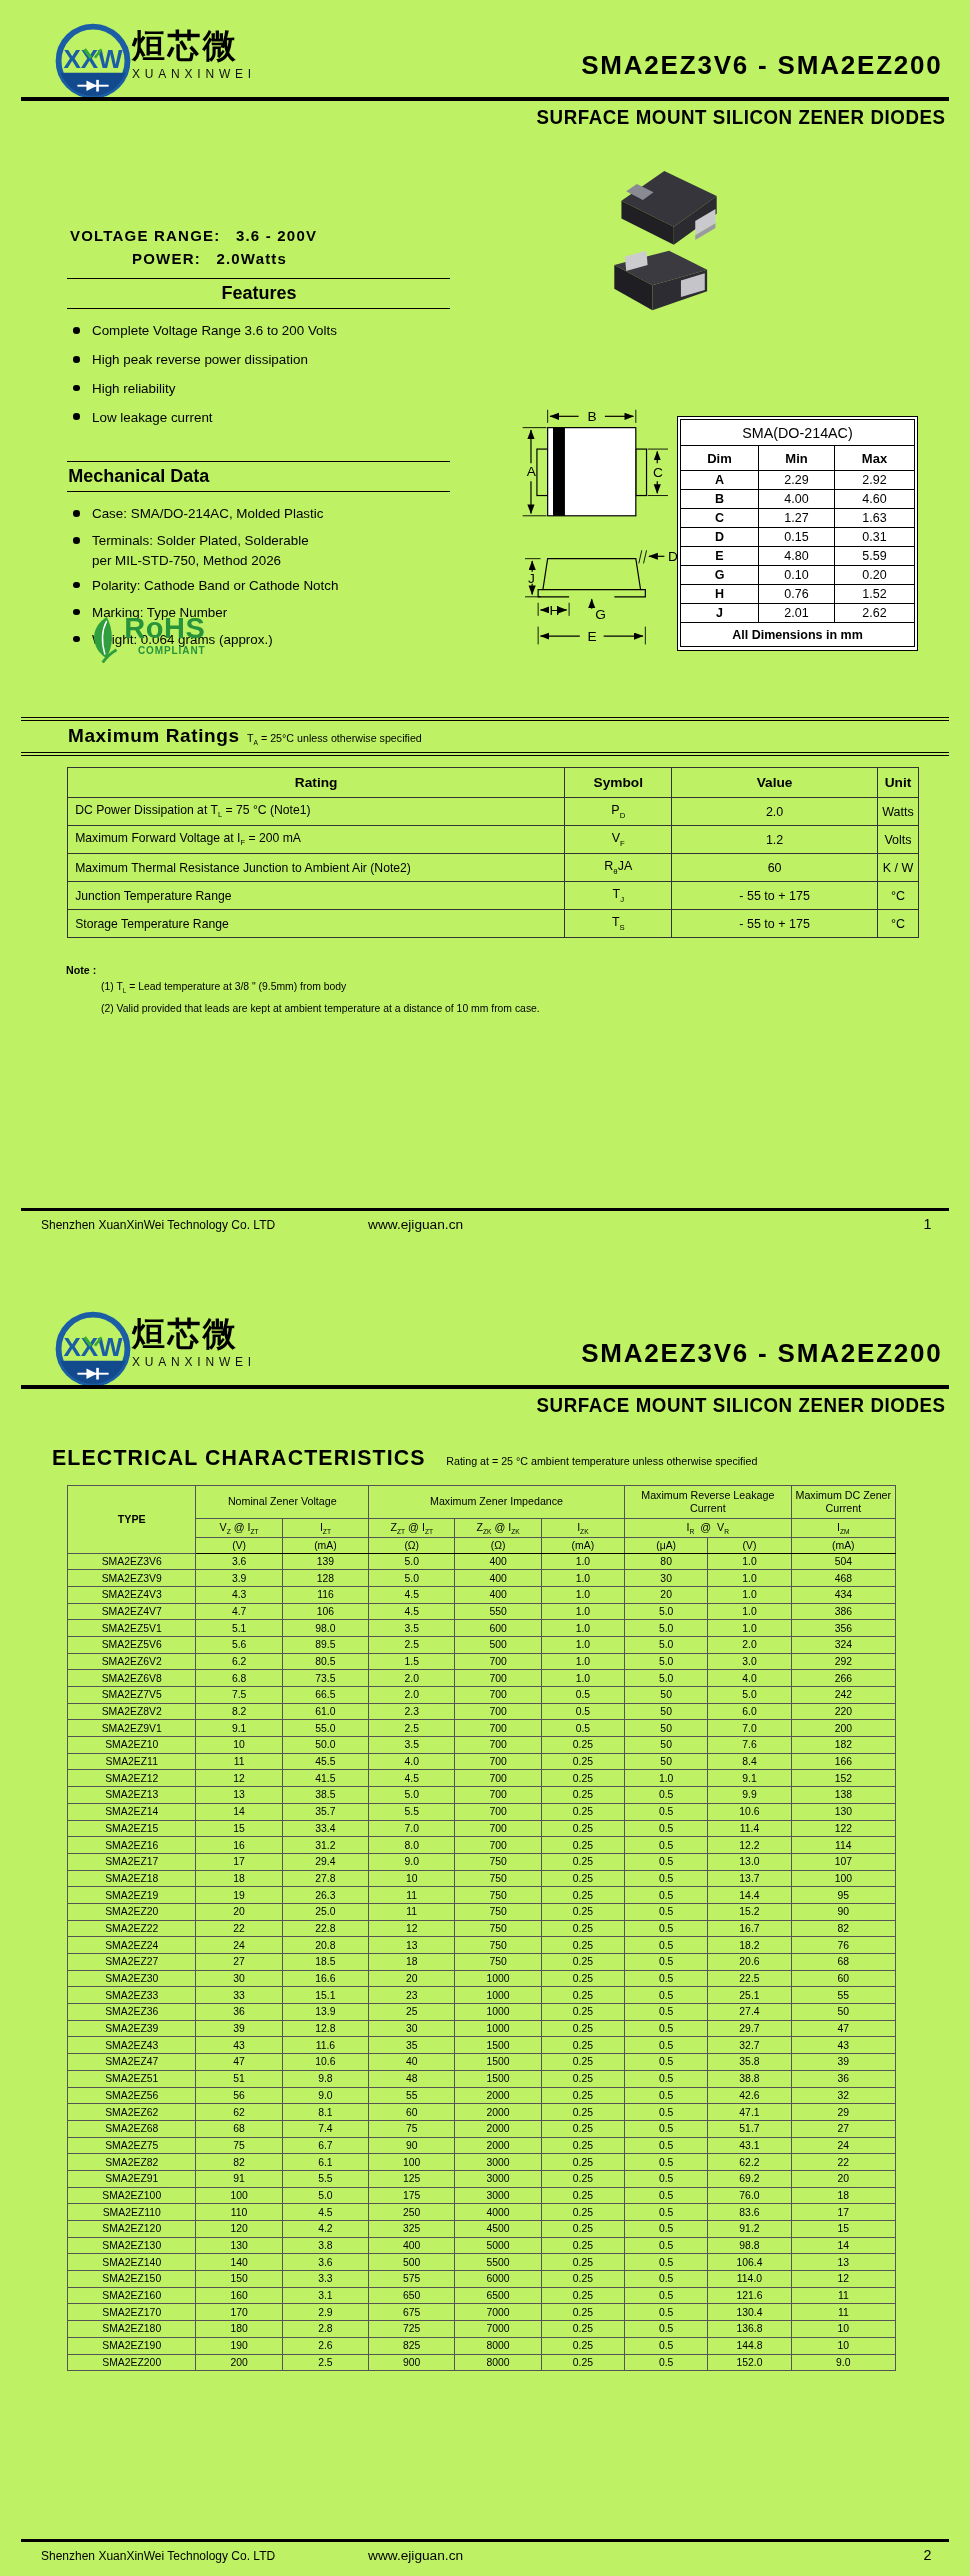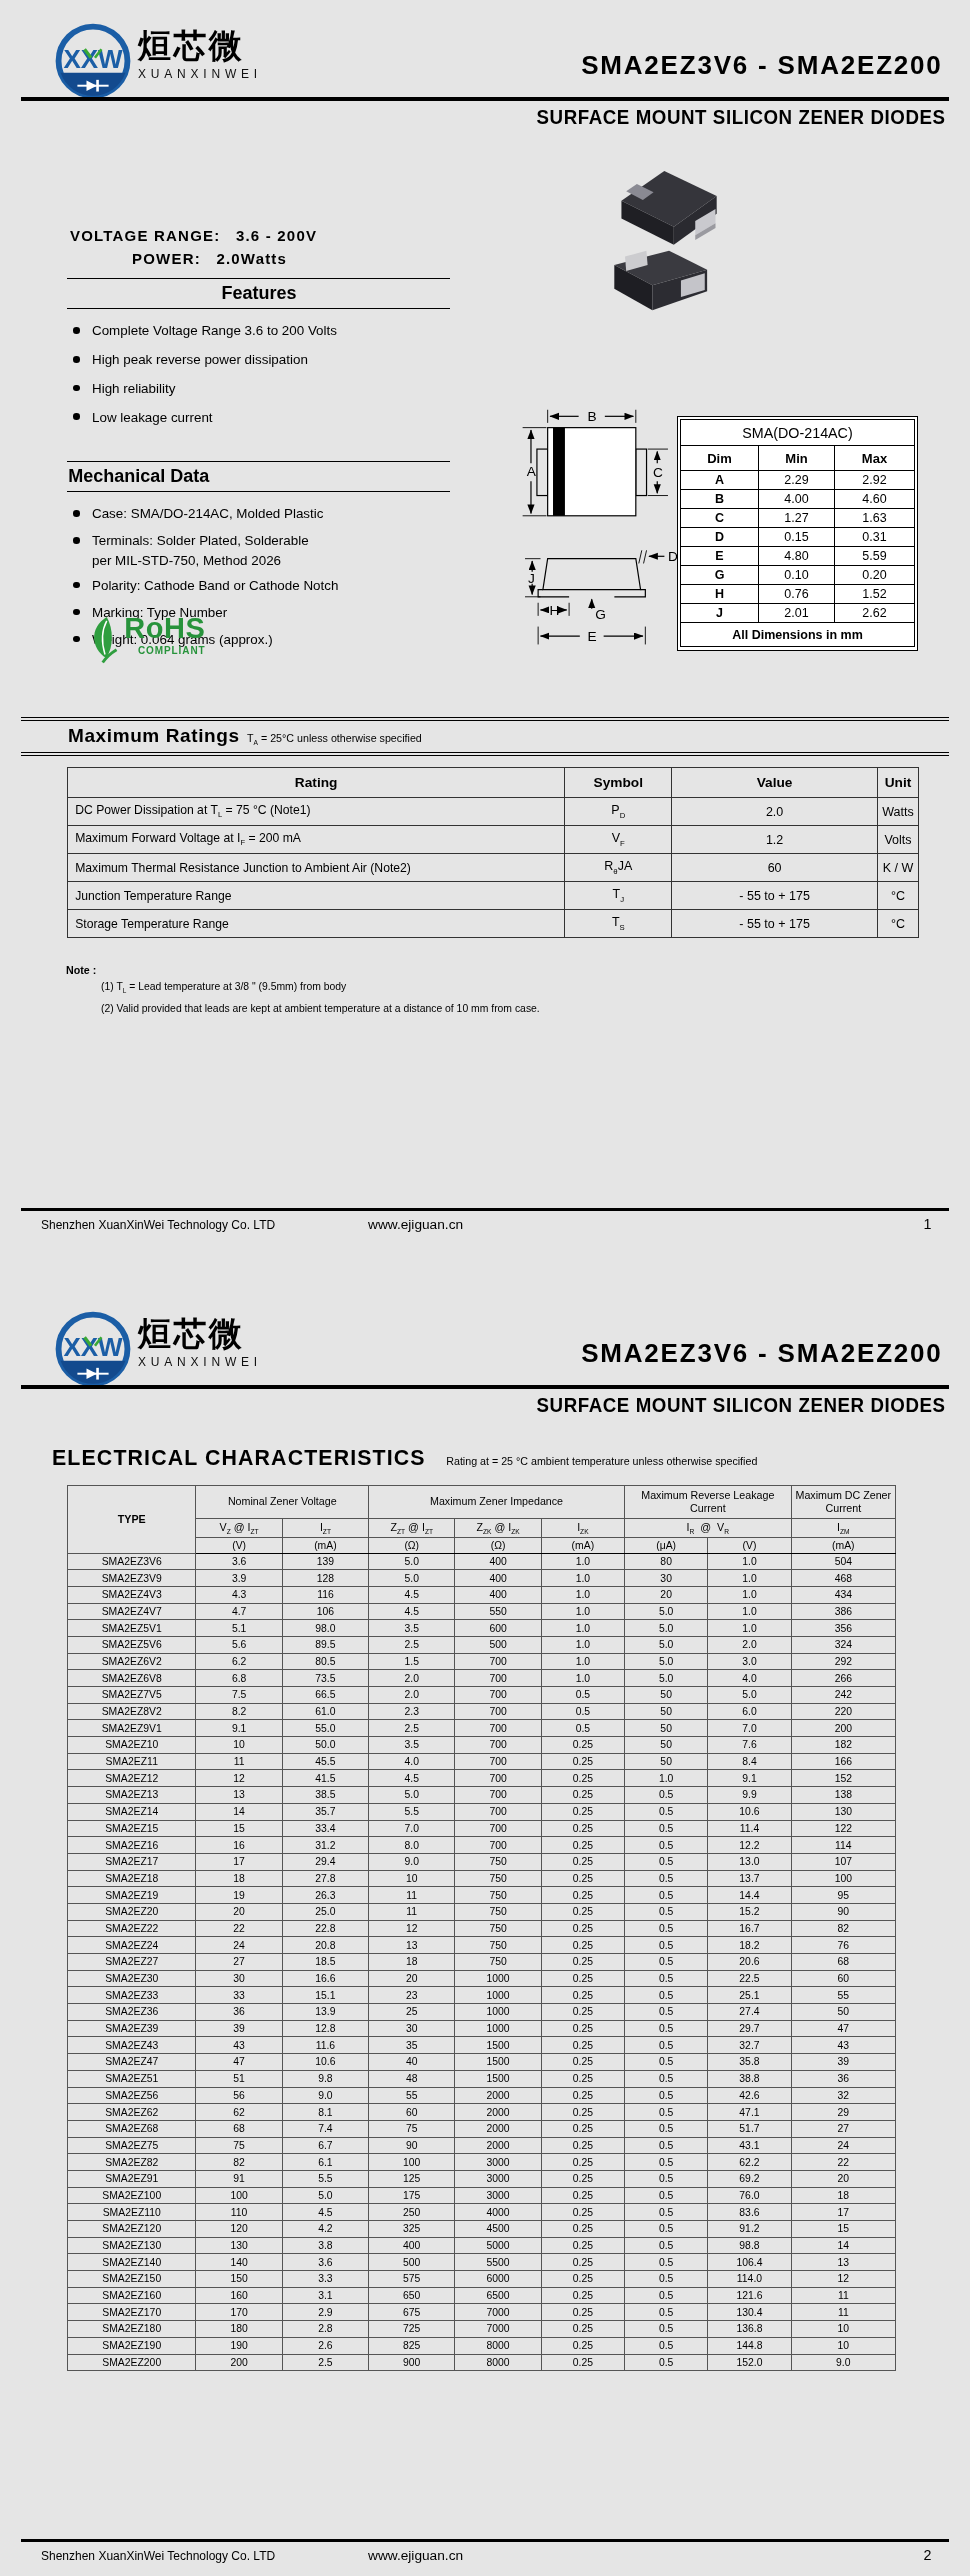--- a/index.html
+++ b/index.html
@@ -1,23 +1,23 @@
 <!DOCTYPE html>
 <html style="font-size:9.5px"><head>
 <meta charset="utf-8">
 <style>
   * { box-sizing: border-box; }
   html,body { margin:0; padding:0; background:#fff; }
   body { width:970px; font-family:"Liberation Sans", sans-serif; color:#000; }
-  .page { position:relative; width:970px; height:1288px; background:#e5e5e5; overflow:hidden; }
+  .page { position:relative; width:970px; height:1288px; background:#bef264; overflow:hidden; }
 
   
   .hdr-logo { position:absolute; left:54px; top:21.5px; display:flex; align-items:flex-start; }
   .logo-mark { width:78px; height:78px; }
-  .logo-text { margin-left:6px; padding-top:7.2px; }
+  .logo-text { padding-top:7.2px; }
   .logo-cn { font-size:33px; font-weight:bold; line-height:1.05; letter-spacing:2.4px; font-family:"DejaVu Sans","Liberation Sans",sans-serif; }
   .logo-en { font-size:12px; letter-spacing:4.8px; margin-top:3.6px; color:#101010; }
   .hdr-title { position:absolute; right:27.4px; top:50px; font-size:26px; font-weight:bold; letter-spacing:1.8px; }
   .hdr-rule { position:absolute; left:21px; width:928px; top:97px; height:4.2px; background:#000; }
   .hdr-sub { position:absolute; right:24px; top:106px; font-size:19.7px; font-weight:bold; letter-spacing:0.6px; transform:scaleX(.95); transform-origin:100% 0; white-space:nowrap; }
 
   
   .intro { position:absolute; left:70px; top:225px; font-size:15px; font-weight:bold; letter-spacing:1.2px; line-height:1.5; }
   .intro .val { margin-left:15.5px; }
   .intro .l2 { margin-left:62px; }

